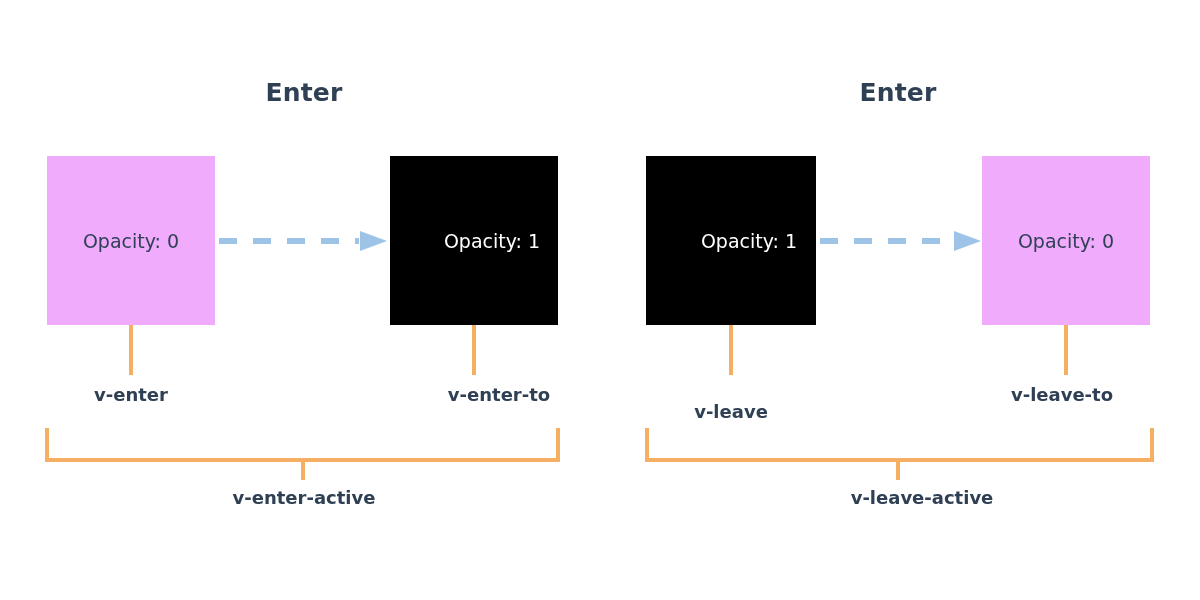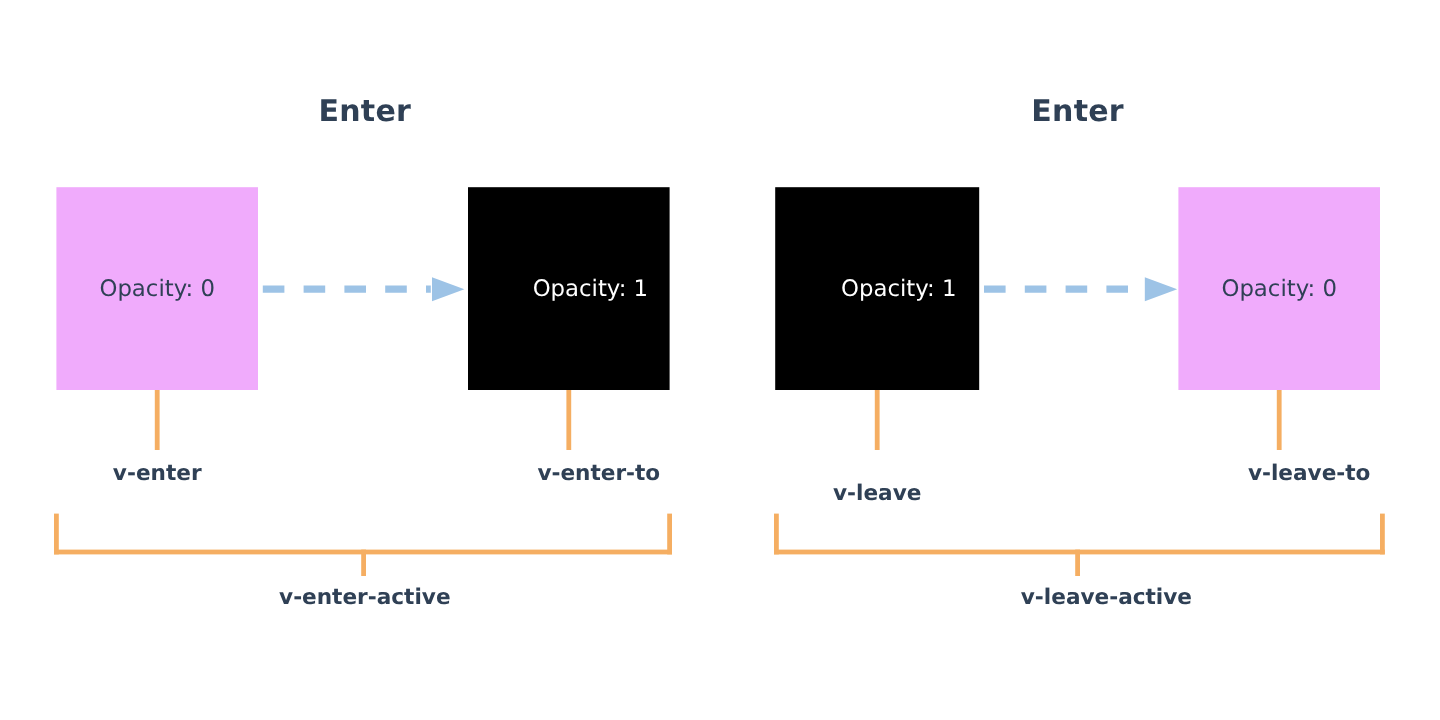--- a/index.html
+++ b/index.html
@@ -145,20 +145,20 @@
       <svg width="168" height="24" viewBox="0 0 168 24">
         <line x1="4" y1="12" x2="137" y2="12" stroke="#9dc3e6" stroke-width="6" stroke-dasharray="18 16" stroke-linecap="butt"></line>
         <polygon points="138,2 165,12 138,22" fill="#9dc3e6"></polygon>
       </svg>
     </div>
 
     <div class="stem" style="left:729px; top:325px; height:50px;"></div>
     <div class="stem" style="left:1064px; top:325px; height:50px;"></div>
 
     <div class="class-label" style="left:731px; top:384px;margin-top:17px;">v-leave</div>
-    <div class="class-label" style="left:1062px; top:384px;margin-left:29px;">v-leave-to</div>
+    <div class="class-label" style="left:1062px; top:384px;">v-leave-to</div>
 
     <div class="bracket" style="left:645px; top:428px; width:509px; height:34px;"></div>
     <div class="stem" style="left:896px; top:458px; height:22px;"></div>
     <div class="active-label" style="left:922px; top:487px;">v-leave-active</div>
   </div>
 
 </div>
 
 </body></html>

